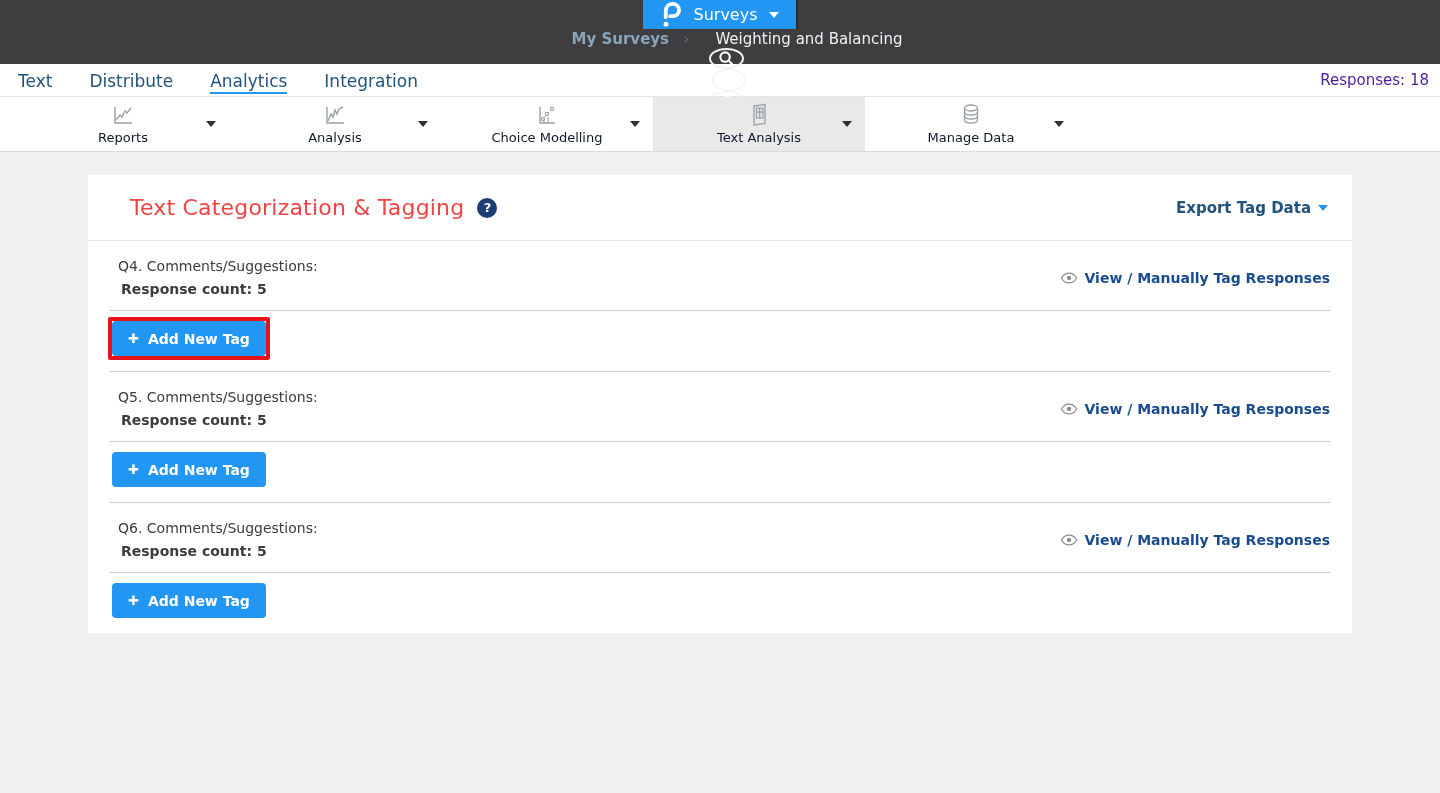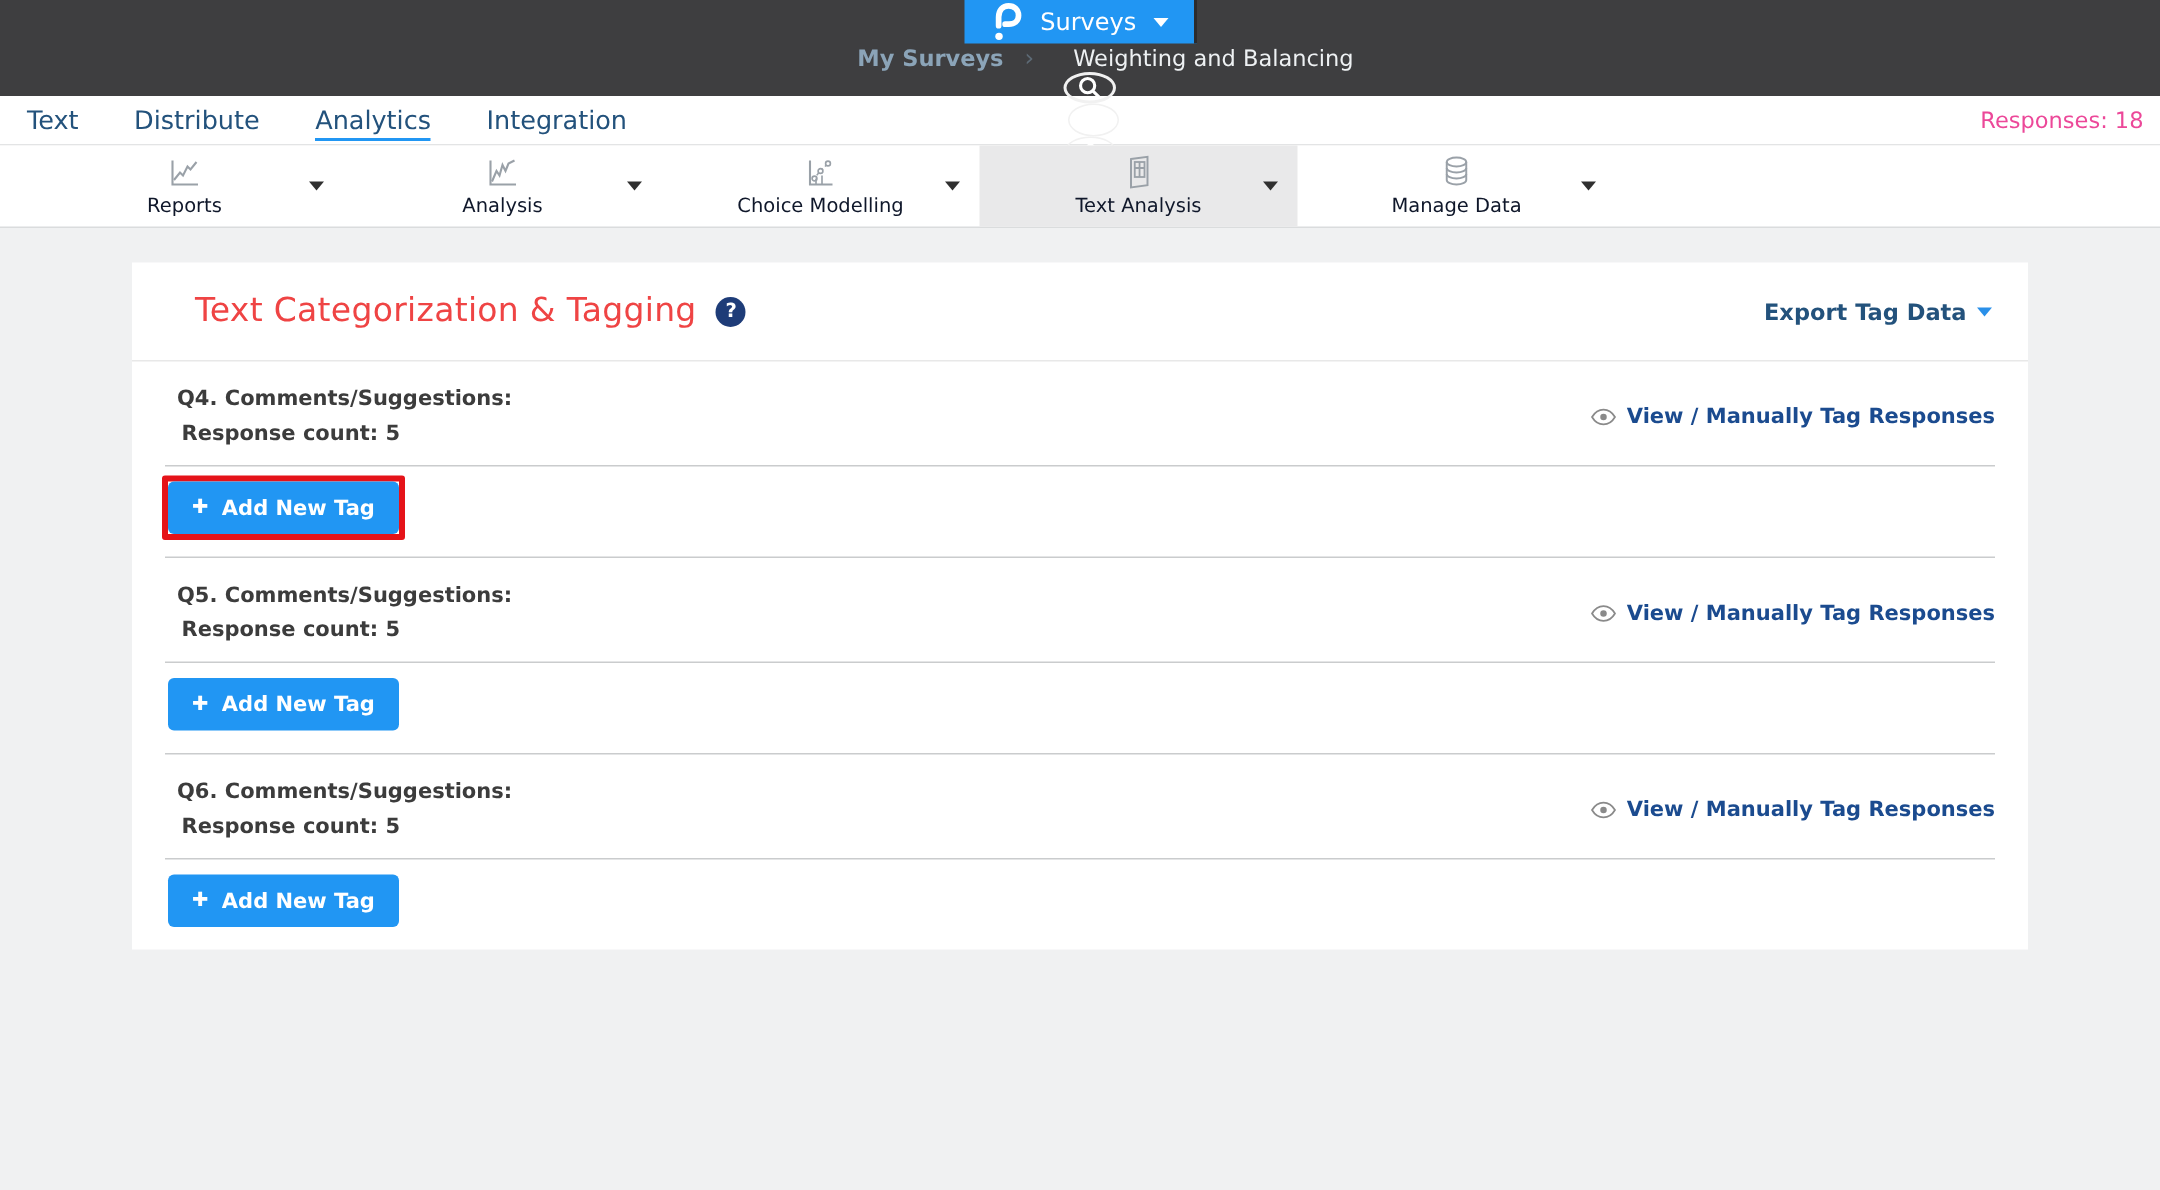--- a/index.html
+++ b/index.html
@@ -34,42 +34,42 @@
   .circle-search { margin-left:12px; }
   .upgrade-btn { margin-left:16px; height:35px; padding:0 24px; border:none; border-radius:18px; background:#f7a40a; color:#fff; font-size:15px; font-weight:bold; font-family:inherit; cursor:pointer; white-space:nowrap; }
   .help-circle { margin-left:17px; font-weight:bold; font-size:17px; }
   .bell-circle { margin-left:14px; }
   .avatar-circle { margin-left:15px; margin-right:19px; font-weight:bold; font-size:15px; }
 
   
   .tabrow { height:33px; background:#fff; border-bottom:1px solid #e3e4e5; display:flex; align-items:center; padding-left:18px; }
   .tab { font-size:17px; color:#23527c; margin-right:37px; cursor:pointer; padding:4px 0 3px; }
   .tab.active { border-bottom:2px solid #2196f3; padding-bottom:1px; }
-  .responses { margin-left:auto; margin-right:11px; font-size:15px; color:#ec4899; }
+  .responses { margin-left:auto; margin-right:11px; font-size:15px; color:#4c1d95; }
 
   
   .toolbar { height:55px; background:#fff; border-bottom:1px solid #dadcdd; display:flex; padding-left:17px; }
   .tool-item { width:212px; position:relative; display:flex; flex-direction:column; align-items:center; justify-content:center; gap:3px; cursor:pointer; }
   .tool-item.selected { background:#e9e9ea; }
   .tool-label { font-size:13px; color:#0f172a; }
   .tool-caret { position:absolute; right:13px; top:50%; margin-top:-3px; border-left:5px solid transparent; border-right:5px solid transparent; border-top:6px solid #303030; width:0; height:0; }
   .tool-icon { height:24px; display:flex; align-items:flex-end; }
 
   
   .main-area { padding-top:23px; }
   .card { margin:0 88px; background:#fff; min-height:450px; }
   .card-header { height:66px; display:flex; align-items:center; padding:0 24px 0 30px; border-bottom:1px solid #e8e8e8; }
   .card-title { font-size:22px; color:#ef4444; letter-spacing:.2px;margin-left:12px; }
   .help-badge { width:20px; height:20px; border-radius:50%; background:#1e3c78; color:#fff; font-size:13px; font-weight:bold; display:flex; align-items:center; justify-content:center; margin-left:13px; cursor:pointer; }
   .export-link { margin-left:auto; display:flex; align-items:center; gap:7px; font-size:15px; font-weight:bold; color:#23527c; cursor:pointer; }
   .export-caret { width:0; height:0; border-left:5px solid transparent; border-right:5px solid transparent; border-top:6px solid #2a90e9; }
 
   .section { padding:17px 22px 0; }
   .sec-head { display:flex; justify-content:space-between; align-items:center; padding:0 0 13px 8px; }
-  .q-title { font-size:14px; font-weight:bold; color:#3c3c3c; }
+  .q-title { font-size:14px; font-weight:normal; color:#3c3c3c; }
   .q-count { font-size:14px; font-weight:bold; color:#3c3c3c; margin-top:7px; padding-left:3px; }
   .view-link { display:flex; align-items:center; gap:7px; cursor:pointer; }
   .view-link span { font-size:14px; font-weight:bold; color:#1b4b8f; }
   .sec-divider { border-top:1px solid #cacccd; }
   .btn-row { padding:10px 0 15px 2px; }
   .add-btn { height:35px; display:inline-flex; align-items:center; gap:9px; padding:0 16px; background:#2196f3; color:#fff; border:none; border-radius:4px; font-size:14px; font-weight:bold; font-family:inherit; cursor:pointer; }
   .plus-glyph { font-size:13px; font-weight:bold; }
   .hl-wrap { display:inline-block; border:4px solid #e51319; border-radius:2px; margin:-4px; line-height:0; }
 </style>
 </head>

